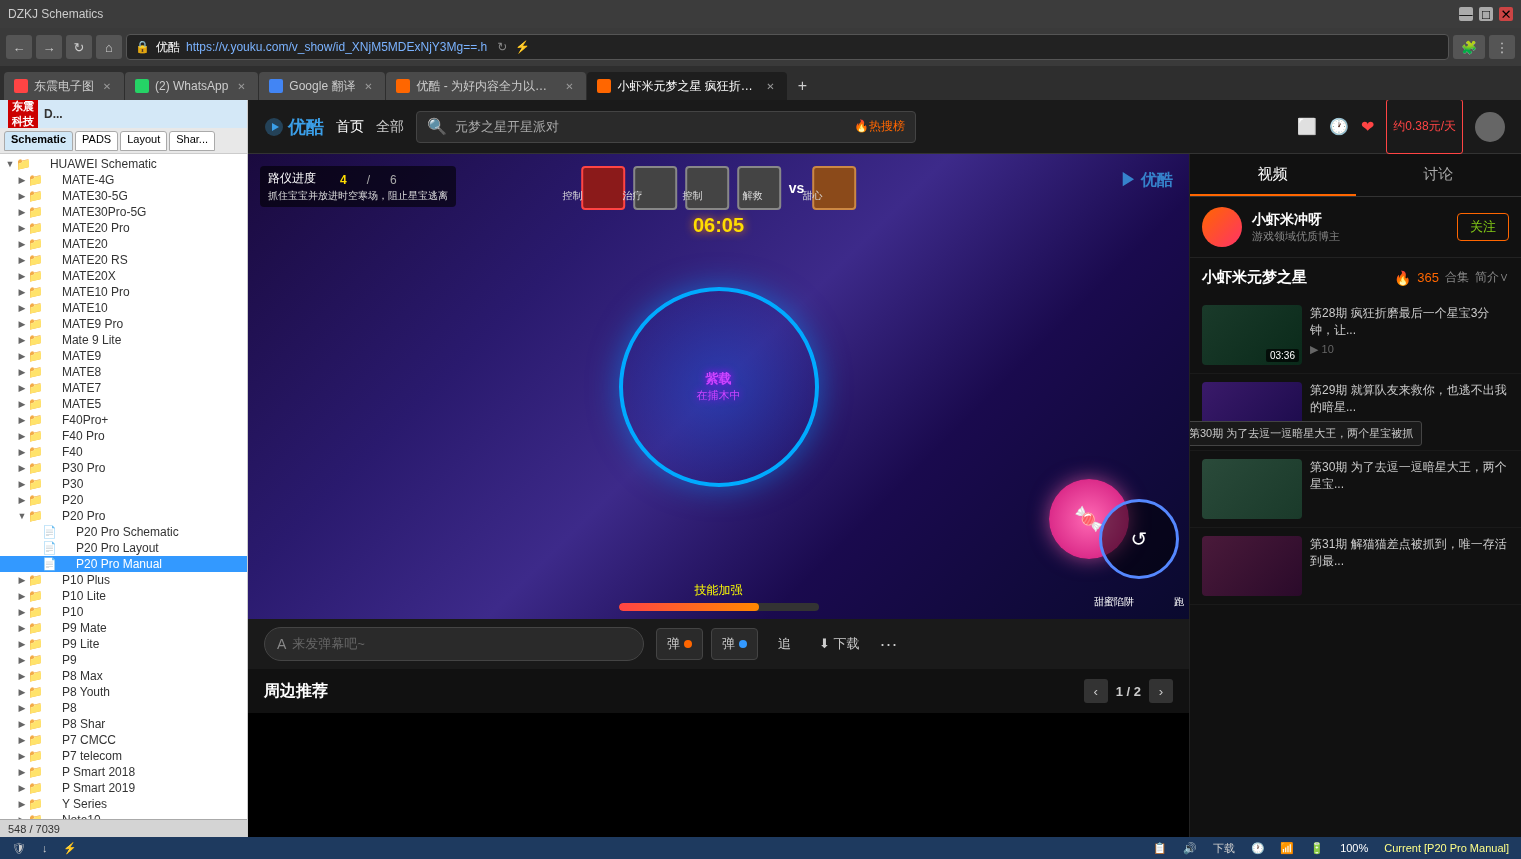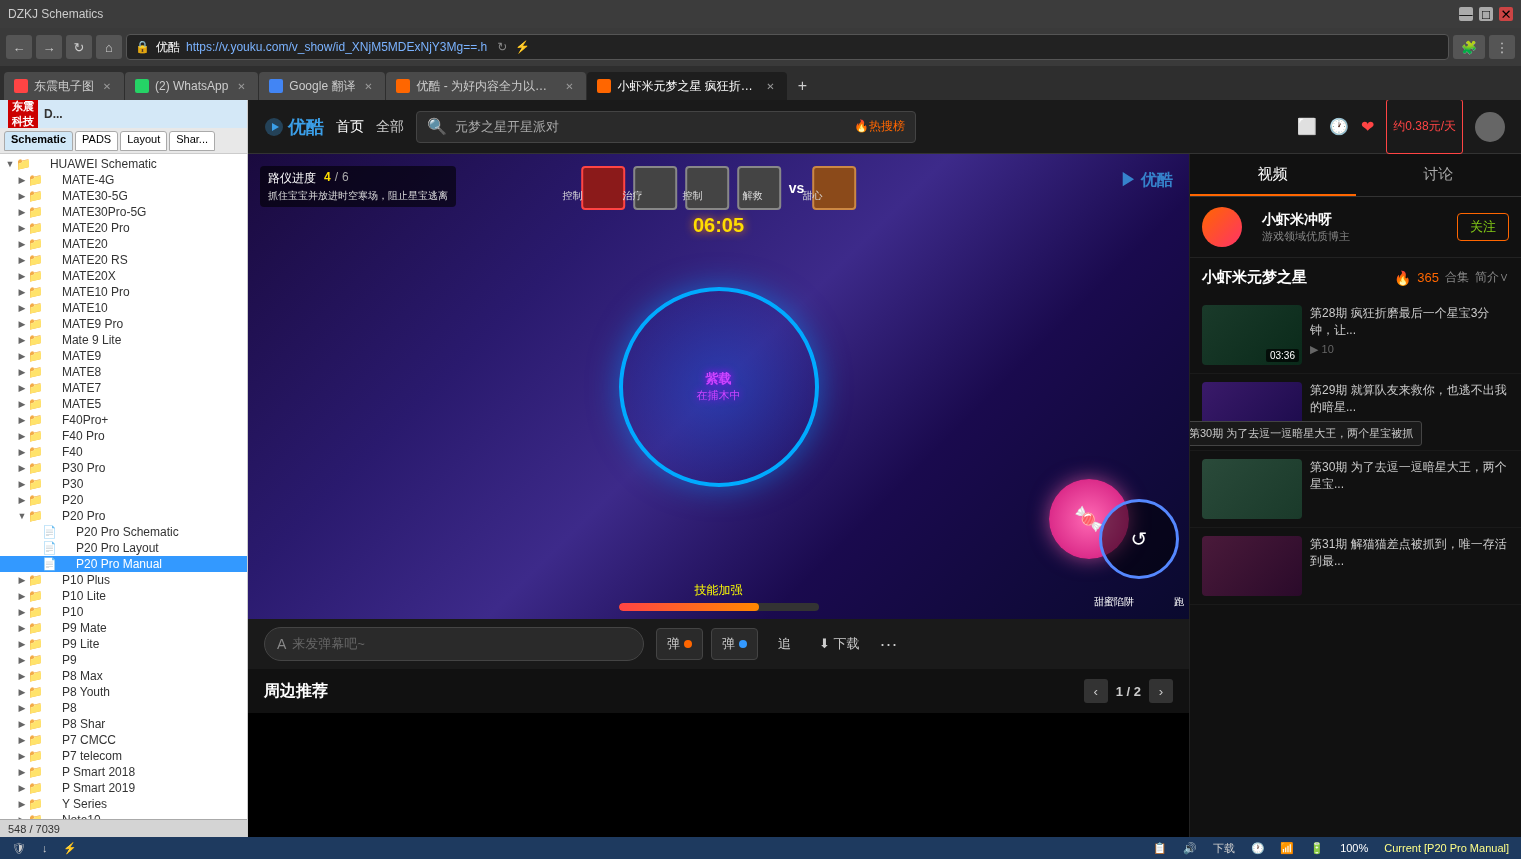--- a/index.html
+++ b/index.html
@@ -56,21 +56,21 @@
     .vip-btn { color: #ff4444; font-size: 12px; border: 1px solid #ff4444; border-radius: 3px; padding: 18px 6px; cursor: pointer; }
     .avatar { width: 30px; height: 30px; border-radius: 50%; background: #666; }
 
     
     .content-wrapper { display: flex; flex: 1; overflow: hidden; }
     .video-section { flex: 1; display: flex; flex-direction: column; overflow: hidden; background: #000; }
     .video-player { position: relative; flex-shrink: 0; height: 465px; background: #000; overflow: hidden; }
     .video-bg { width: 100%; height: 100%; background: linear-gradient(135deg, #1a0a3e 0%, #2a1a6e 30%, #3d2a8a 50%, #1a0a4e 70%, #0a0a2e 100%); display: flex; align-items: center; justify-content: center; position: relative; overflow: hidden; }
     .game-scene { width: 100%; height: 100%; position: relative; }
     .progress-hud { position: absolute; top: 12px; left: 12px; background: rgba(0,0,0,0.6); border-radius: 4px; padding: 4px 8px; color: #fff; font-size: 12px; }
-    .progress-bar-hud { display: flex; align-items: flex-start; gap: 4px; }
+    .progress-bar-hud { display: flex; align-items: flex-end; gap: 20px; }
     .battle-hud { position: absolute; top: 12px; left: 50%; transform: translateX(-50%); display: flex; align-items: center; gap: 8px; }
     .char-icon { width: 44px; height: 44px; border-radius: 4px; background: #333; border: 2px solid #888; }
     .char-icon.red { background: #8b1a1a; border-color: #ff4444; }
     .vs-text { color: #fff; font-size: 14px; font-weight: bold; }
     .timer-box { position: absolute; top: 60px; left: 50%; transform: translateX(-50%); color: #ffdd00; font-size: 20px; font-weight: bold; text-shadow: 0 0 10px #ff8800; }
     .role-labels { position: absolute; top: 35px; display: flex; gap: 40px; left: 50%; transform: translateX(-60%); }
     .role-label { color: #ddd; font-size: 10px; text-align: center; }
     .game-center { position: absolute; top: 50%; left: 50%; transform: translate(-50%, -50%); }
     .hex-ring { width: 200px; height: 200px; border-radius: 50%; border: 4px solid #00aaff; background: radial-gradient(circle, rgba(0,100,255,0.3) 0%, rgba(0,50,200,0.1) 70%, transparent 100%); display: flex; align-items: center; justify-content: center; position: relative; box-shadow: 0 0 30px rgba(0,150,255,0.5); }
     .skill-icon { position: absolute; bottom: 60px; right: 60px; width: 80px; height: 80px; border-radius: 50%; background: radial-gradient(circle, #ff69b4, #cc1177); display: flex; align-items: center; justify-content: center; box-shadow: 0 0 20px rgba(255,100,180,0.6); }
@@ -96,21 +96,21 @@
     .below-video { background: #111; padding: 10px 16px; flex-shrink: 0; }
     .related-title { color: #fff; font-size: 16px; font-weight: bold; display: flex; align-items: center; justify-content: space-between; }
     .page-nav { display: flex; align-items: center; gap: 8px; color: #ccc; font-size: 13px; }
     .page-nav-btn { background: #333; border: none; color: #ccc; border-radius: 3px; width: 24px; height: 24px; cursor: pointer; display: flex; align-items: center; justify-content: center; }
 
     
     .right-sidebar { width: 332px; background: #111; flex-shrink: 0; display: flex; flex-direction: column; overflow: hidden; border-left: 1px solid #222; }
     .sidebar-tabs { display: flex; border-bottom: 1px solid #333; }
     .sidebar-tab { flex: 1; height: 42px; display: flex; align-items: center; justify-content: center; color: #aaa; font-size: 15px; cursor: pointer; border-bottom: 2px solid transparent; }
     .sidebar-tab.active { color: #fff; border-bottom-color: #ff6600; }
-    .creator-info { padding: 10px 12px; display: flex; align-items: center; gap: 20px; border-bottom: 1px solid #222; }
+    .creator-info { padding: 10px 12px; display: flex; align-items: center; gap: 10px; border-bottom: 1px solid #222; }
     .creator-avatar { width: 40px; height: 40px; border-radius: 50%; background: linear-gradient(135deg, #ff6600, #ff3366); flex-shrink: 0; }
     .creator-name { color: #fff; font-size: 14px; font-weight: bold; }
     .creator-desc { color: #888; font-size: 11px; }
     .follow-btn { margin-left: auto; background: transparent; border: 1px solid #ff6600; color: #84cc16; border-radius: 4px; padding: 4px 12px; font-size: 13px; cursor: pointer; }
     .series-title-bar { padding: 10px 12px; display: flex; align-items: center; justify-content: space-between; }
     .series-title { color: #fff; font-size: 15px; font-weight: bold; }
     .series-expand { color: #888; font-size: 12px; cursor: pointer; }
     .video-list { flex: 1; overflow-y: auto; }
     .video-item { display: flex; gap: 8px; padding: 8px 12px; cursor: pointer; border-bottom: 1px solid #1a1a1a; }
     .video-thumb { width: 100px; height: 60px; background: #333; border-radius: 4px; flex-shrink: 0; position: relative; overflow: hidden; }

